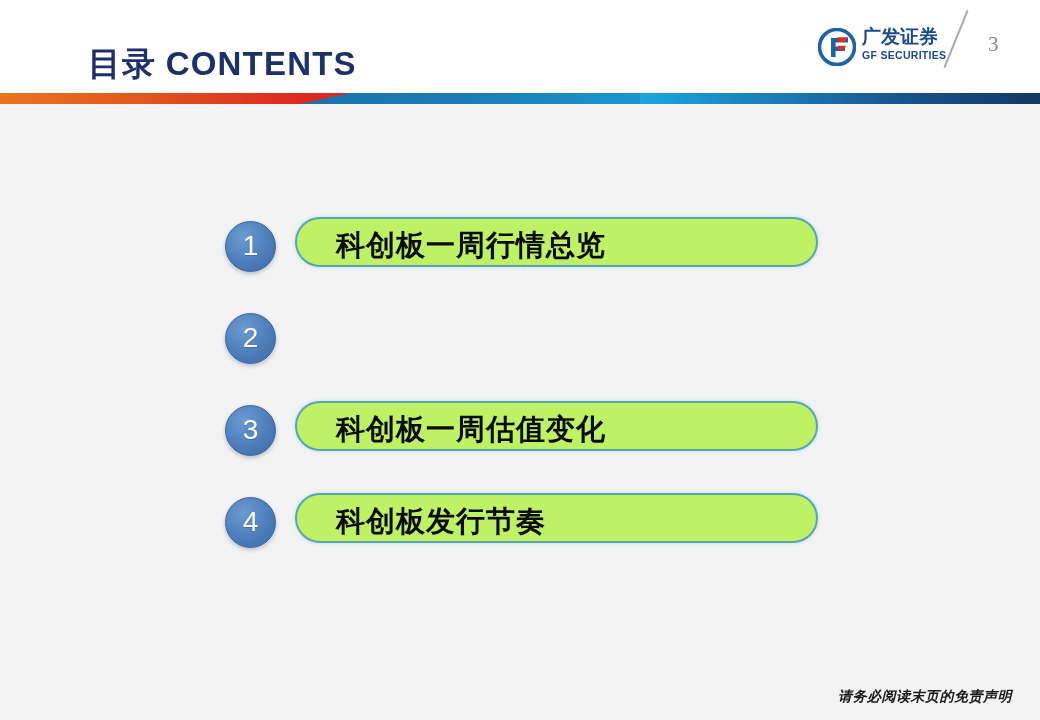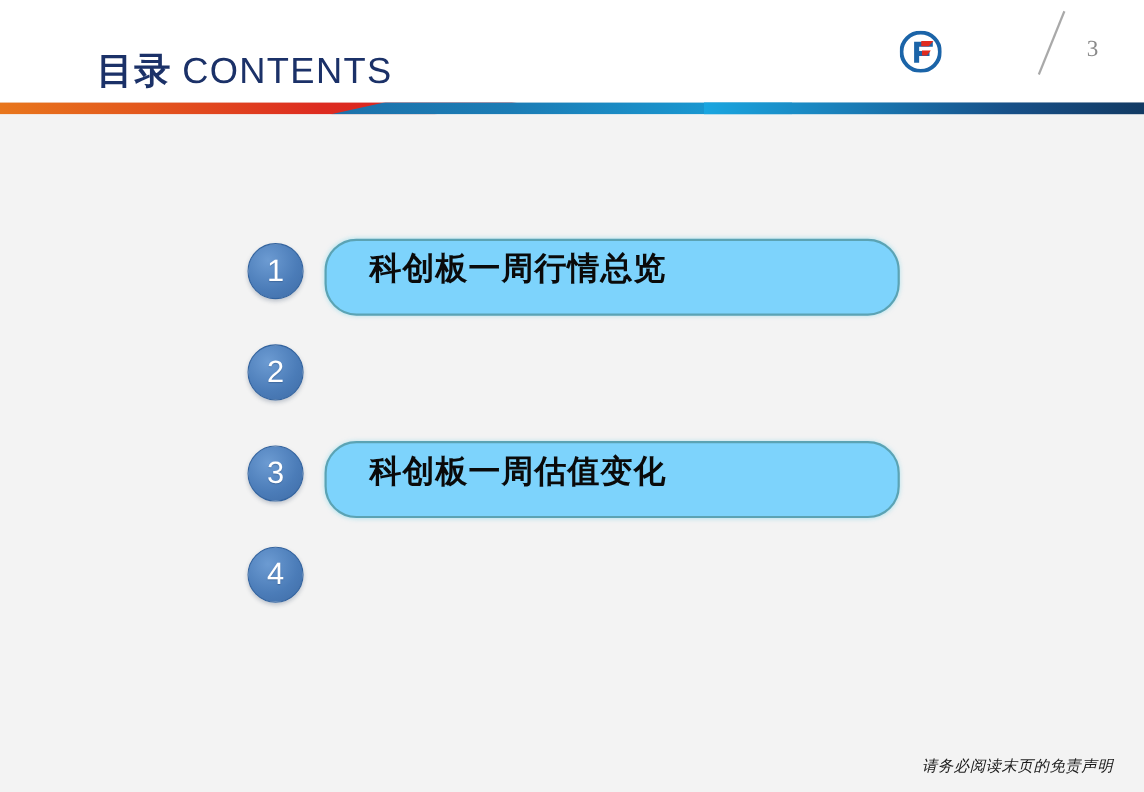--- a/index.html
+++ b/index.html
@@ -35,21 +35,21 @@
     position: absolute;
     left: 88px;
     top: 45px;
     font-size: 33px;
     line-height: 38px;
     color: #1b3168;
     letter-spacing: 0.5px;
     white-space: nowrap;
   }
   .page-title .cn { font-weight: 700; letter-spacing: 1px; }
-  .page-title .en { font-weight: 400; letter-spacing: 1.2px; }
+  .page-title .en { font-weight: 700; letter-spacing: 1.2px; }
 
   
   .logo-block {
     position: absolute;
     left: 818px;
     top: 24px;
     width: 132px;
     height: 46px;
   }
   .logo-mark {
@@ -165,24 +165,24 @@
     color: #ffffff;
     font-weight: 400;
     text-shadow: 0 1px 1px rgba(30,60,100,0.35);
   }
 
   .pill {
     position: absolute;
     left: 295px;
     top: 2px;
     width: 523px;
-    height: 70px;
+    height: 50px;
     border: 2.5px solid #5ba3b4;
     border-radius: 29px;
-    background: #7dd3fc;
+    background: #bef264;
     box-sizing: border-box;
     box-shadow: 0 0 4px rgba(130,215,235,0.55);
   }
   .pill-label {
     position: absolute;
     left: 39px;
     top: 0;
     height: 53px;
     line-height: 53px;
     font-size: 29px;
@@ -192,21 +192,21 @@
     white-space: nowrap;
   }
 
   
   .footer-note {
     position: absolute;
     left: 838px;
     top: 688px;
     font-family: "Liberation Serif", "DejaVu Serif", serif;
     font-style: italic;
-    font-weight: 400;
+    font-weight: 700;
     font-size: 14px;
     color: #1a1a1a;
     letter-spacing: 0.5px;
     white-space: nowrap;
   }
 </style>
 </head>
 <body>
 
 <div class="slide">
@@ -219,20 +219,24 @@
 
     <div class="logo-block">
       <div class="logo-mark">
         <svg width="38" height="38" viewBox="0 0 38 38" xmlns="http://www.w3.org/2000/svg">
           <circle cx="19" cy="19" r="17.5" fill="none" stroke="#1b64a8" stroke-width="3.6"></circle>
           <path d="M13 10 L30 10 L30 14.6 L17.6 14.6 L17.6 18.4 L27 18.4 L27 23 L17.6 23 L17.6 29 L13 29 Z" fill="#1b64a8"></path>
           <path d="M19.5 9.2 L30.5 9.2 L26.4 14.0 L19.5 14.0 Z" fill="#e02b20"></path>
           <path d="M20.2 17.8 L28.2 17.8 L24.6 22.4 L20.2 22.4 Z" fill="#e02b20"></path>
         </svg>
       </div>
+      <div class="logo-text">
+        <div class="logo-cn">广发证券</div>
+        <div class="logo-en">GF SECURITIES</div>
+      </div>
     </div>
 
     <div class="logo-slash"></div>
     <div class="page-number">3</div>
   </div>
 
   <div class="rule-wrap">
     <div class="rule-left"></div>
     <div class="rule-mid"></div>
     <div class="rule-right"></div>
@@ -261,19 +265,22 @@
       </div>
       <div class="pill">
         <div class="pill-label">科创板一周估值变化</div>
       </div>
     </div>
 
     <div class="content-row">
       <div class="badge">
         <span>4</span>
       </div>
+      <div class="pill">
+        <div class="pill-label">科创板发行节奏</div>
+      </div>
     </div>
 
   </div>
 
   <div class="footer-note">请务必阅读末页的免责声明</div>
 
 </div>
 
 </body></html>

